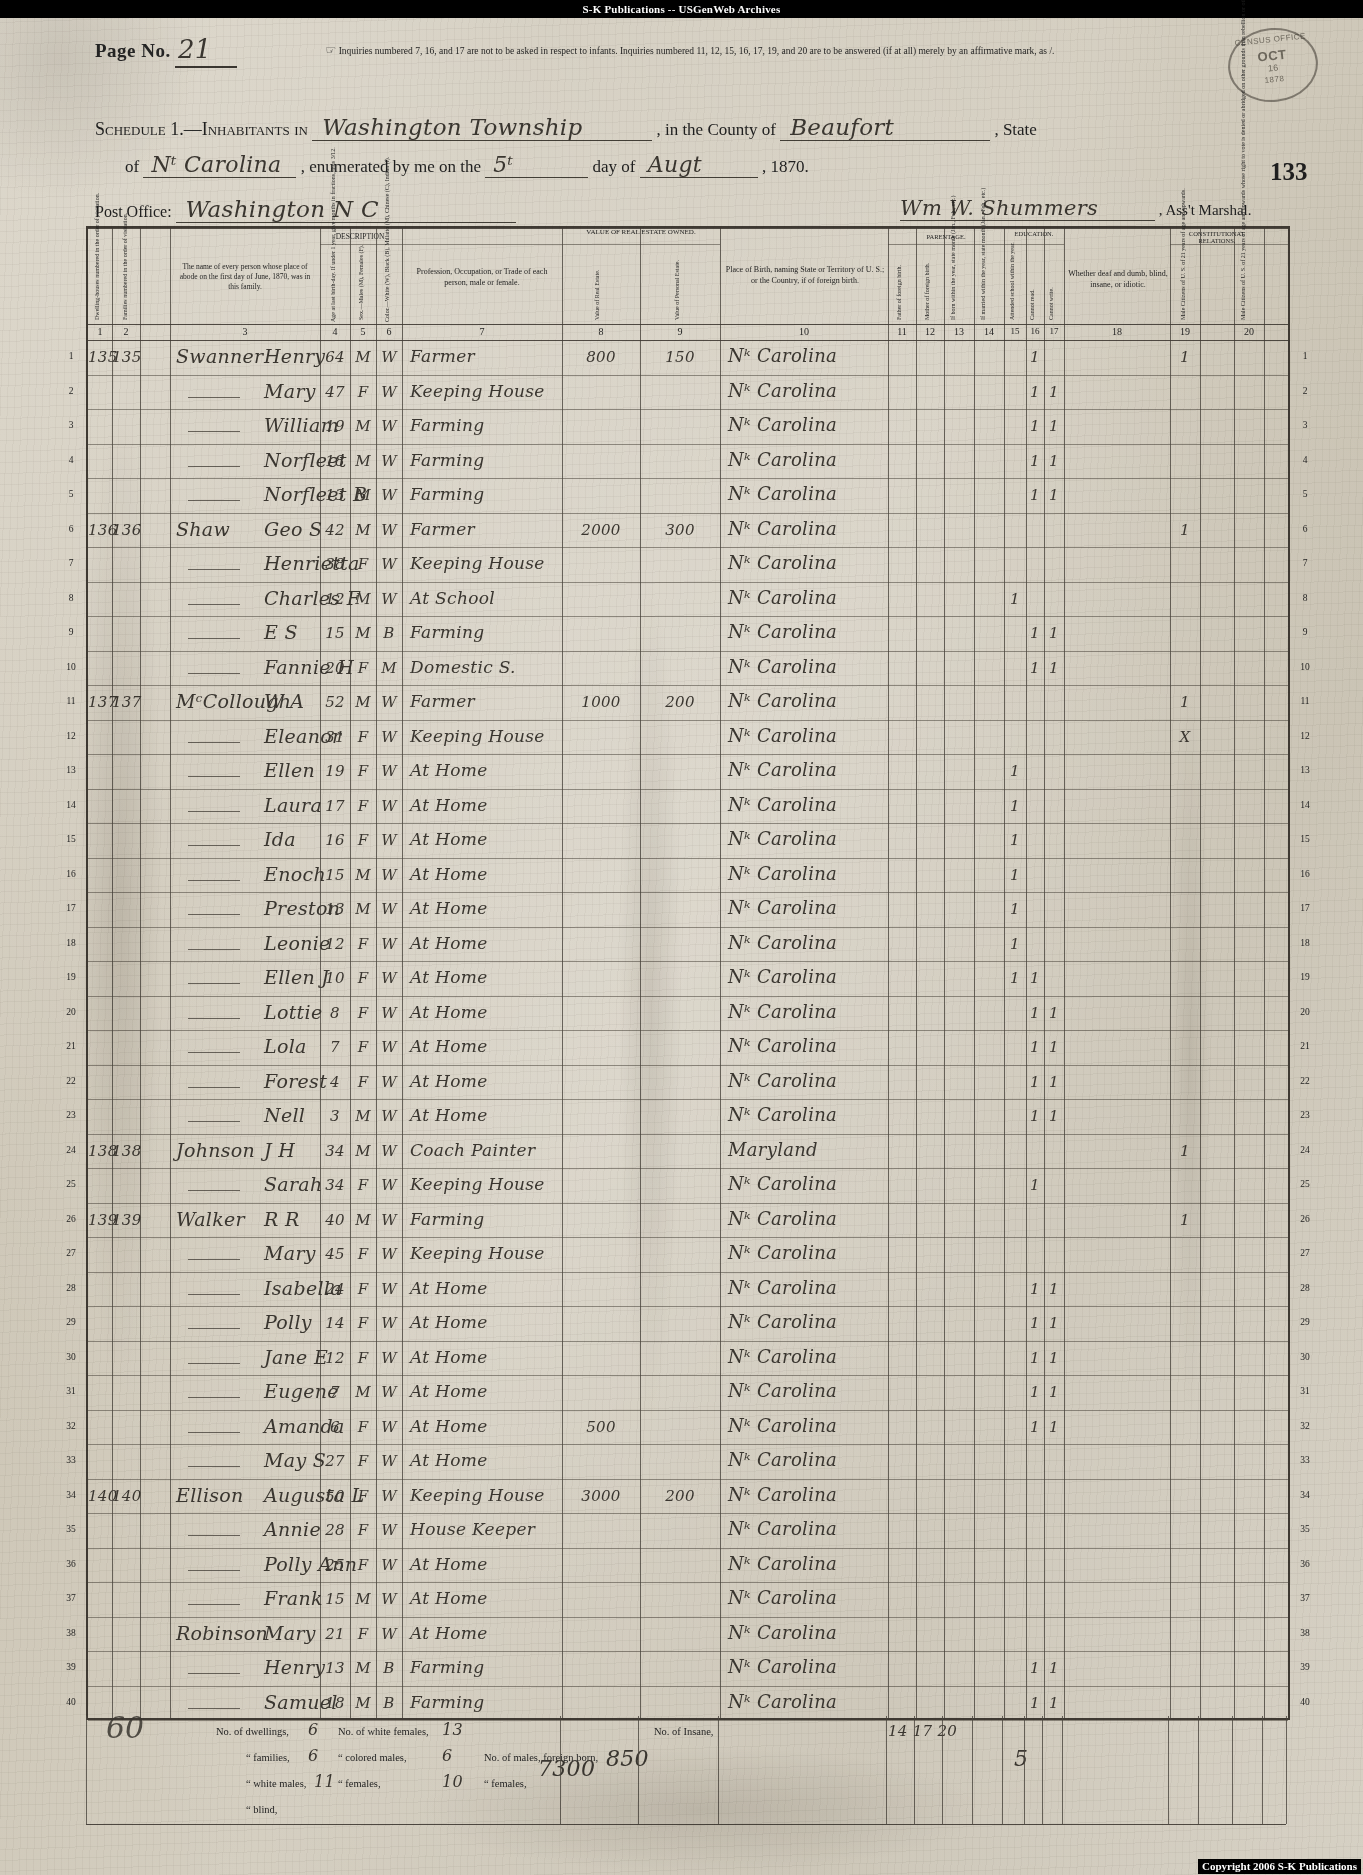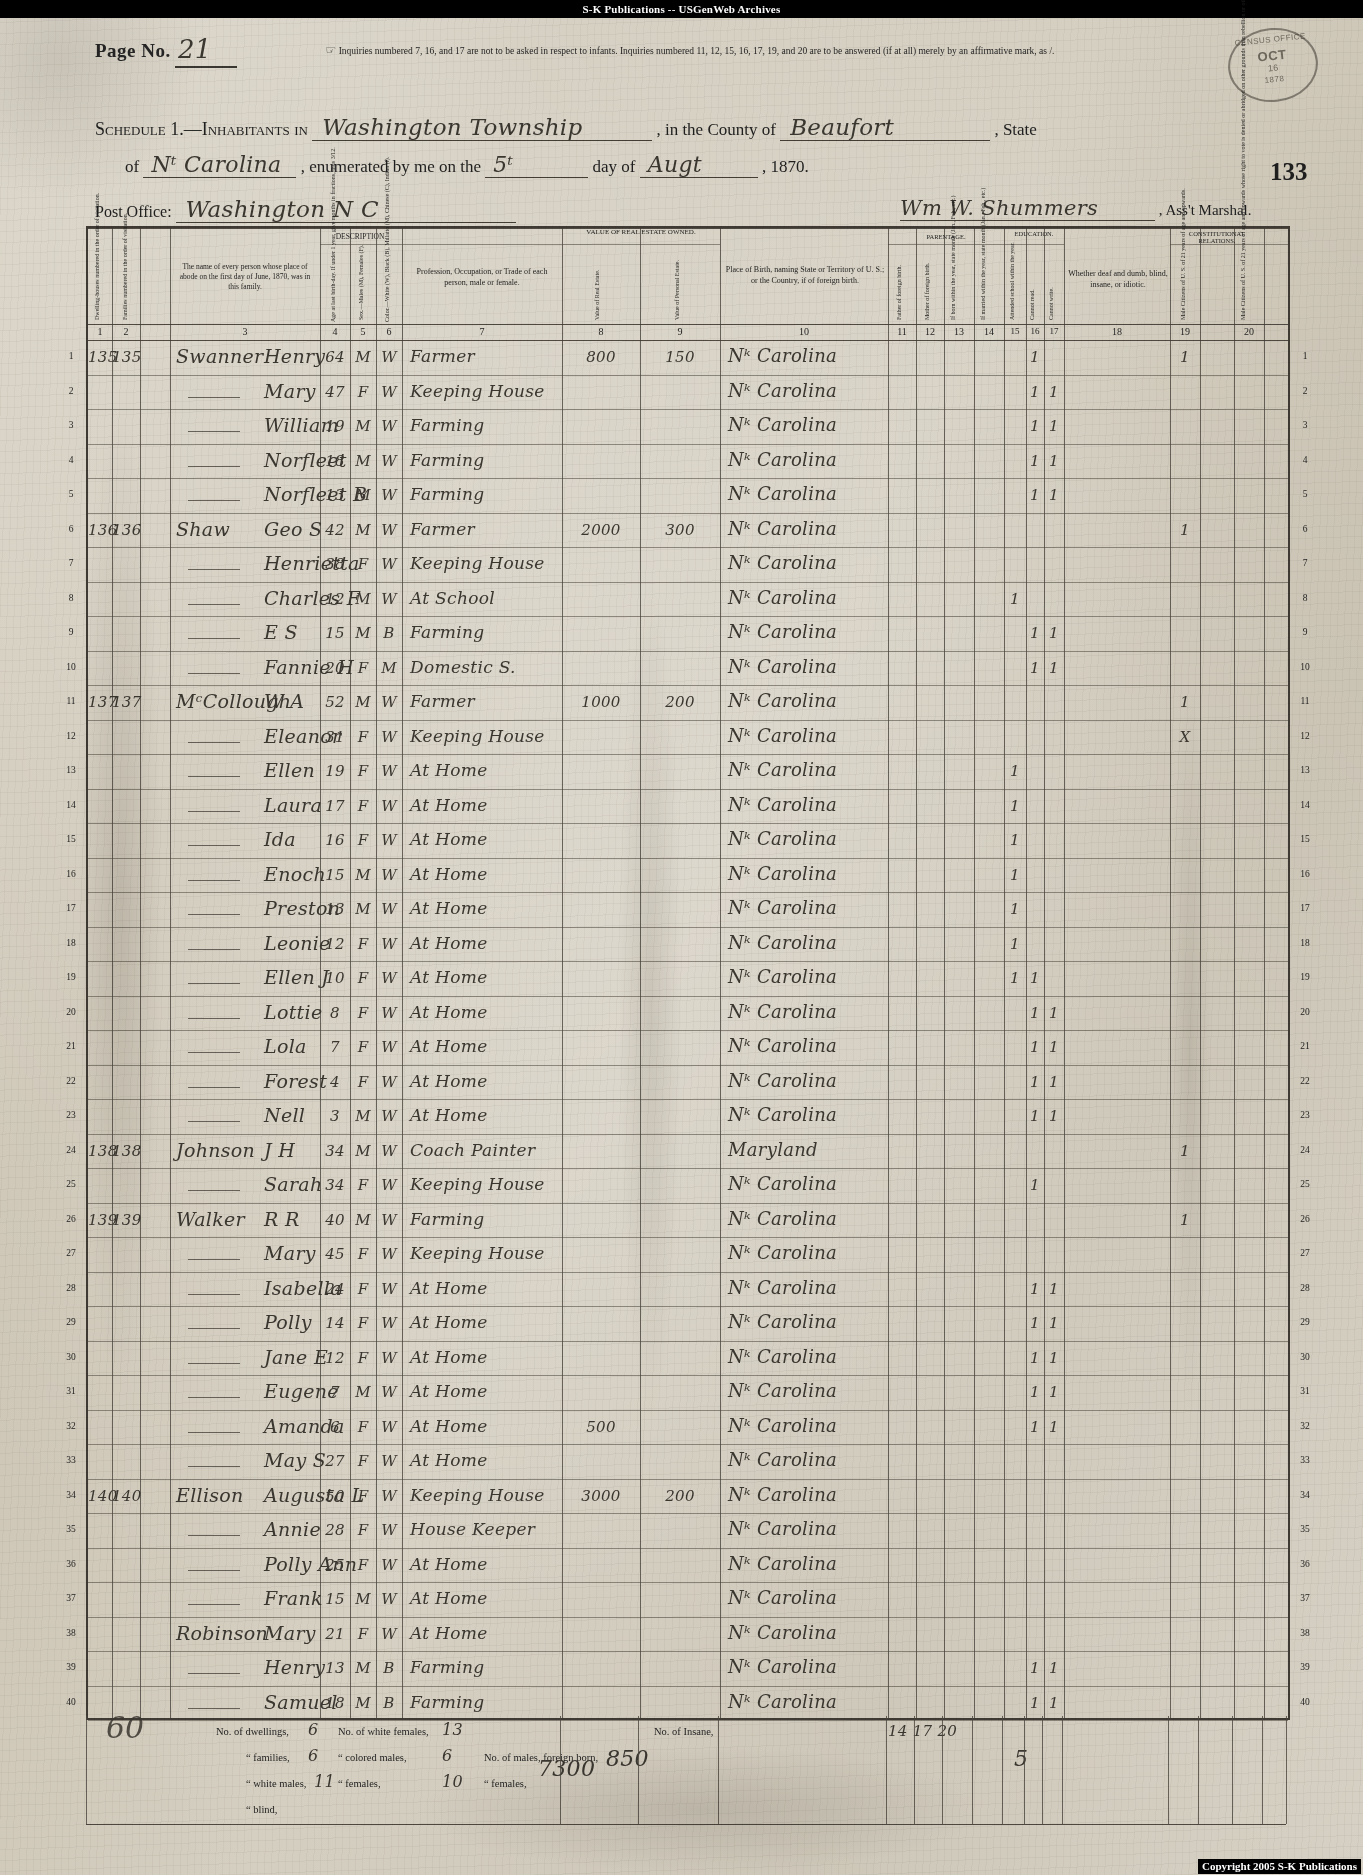--- a/index.html
+++ b/index.html
@@ -835,14 +835,14 @@
     <div class="v" style="position:absolute;left:956px;top:0;height:108px;"></div>
     <div class="v" style="position:absolute;left:976px;top:0;height:108px;"></div>
     <div class="v" style="position:absolute;left:1082px;top:0;height:108px;"></div>
     <div class="v" style="position:absolute;left:1112px;top:0;height:108px;"></div>
     <div class="v" style="position:absolute;left:1146px;top:0;height:108px;"></div>
     <div class="v" style="position:absolute;left:1176px;top:0;height:108px;"></div>
   </div>
 
   <div id="grain"></div>
   <div id="stains"></div>
-  <div id="footer-credit">Copyright 2005 S-K Publications</div>
+  <div id="footer-credit">Copyright 2006 S-K Publications</div>
 </div>
 
 </body></html>

